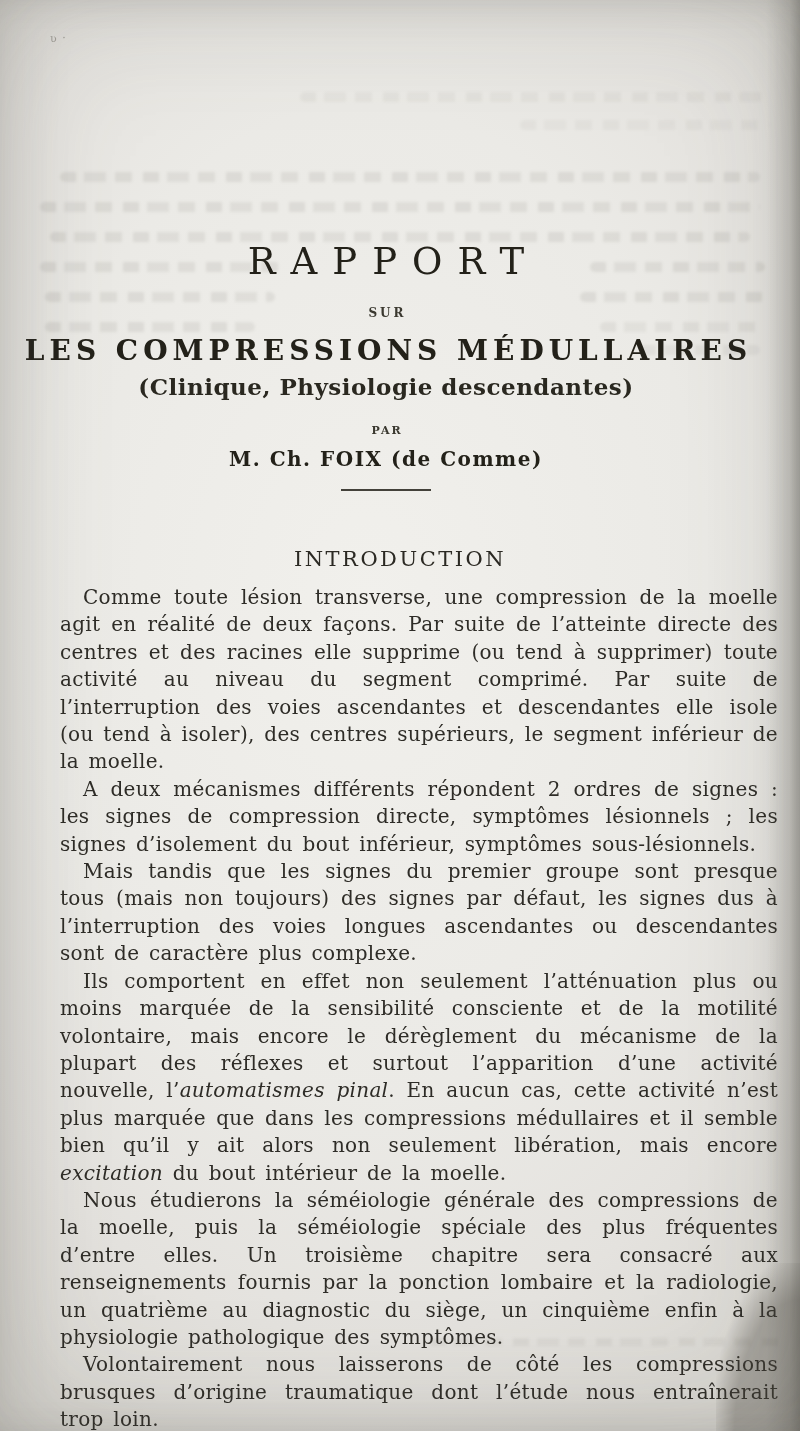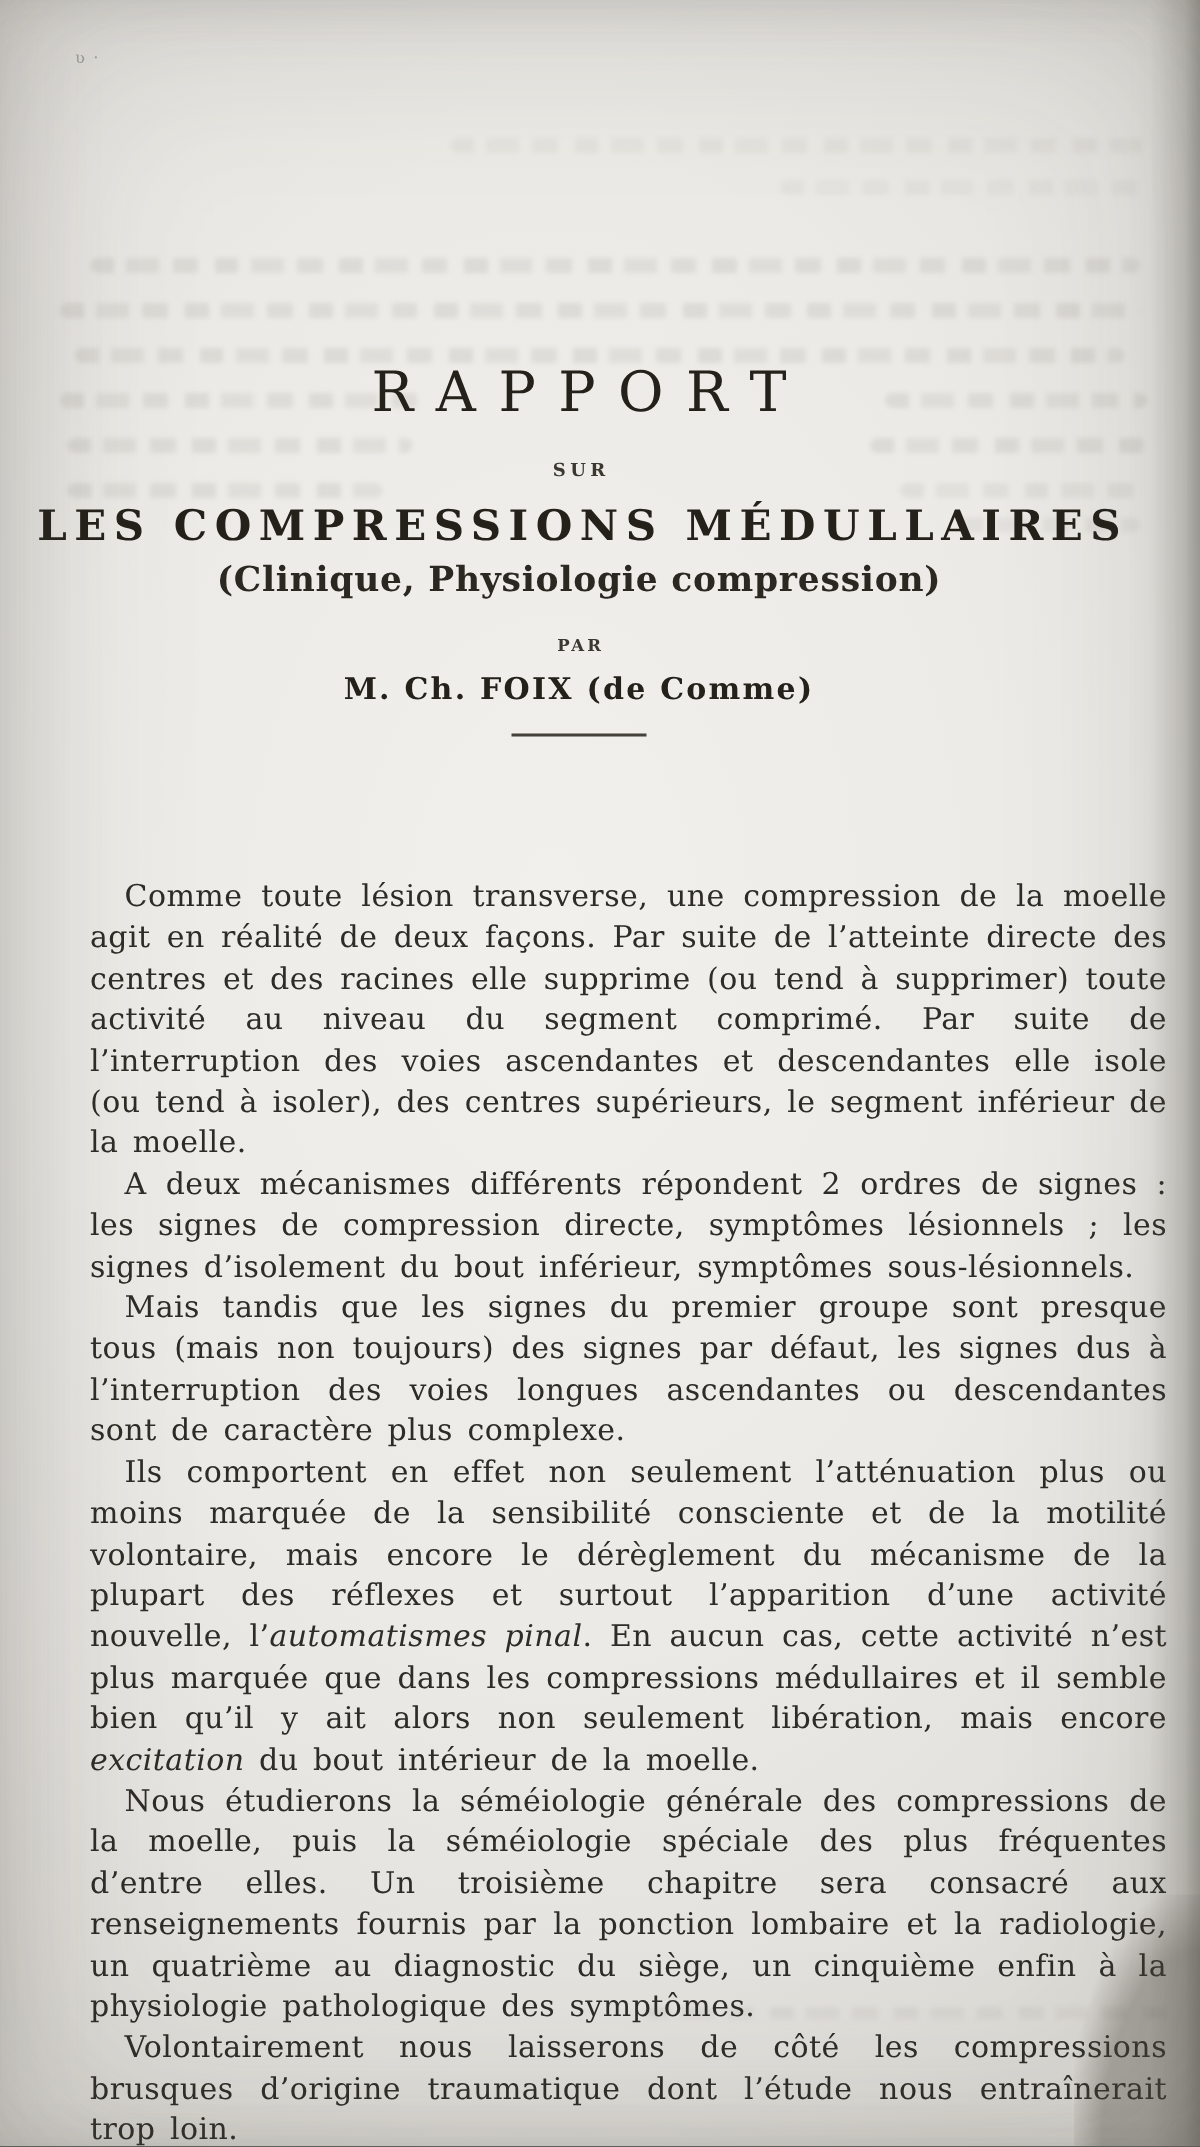--- a/index.html
+++ b/index.html
@@ -131,26 +131,27 @@
   <div class="ghost" style="top:345px; left:640px; width:120px; opacity:0.18;"></div>
   <div class="ghost" style="top:1338px; left:430px; width:350px; opacity:0.17; height:8px;"></div>
 
   <div class="ink-smudge" style="top:32px; left:50px;">ʋ ·</div>
   <div class="ink-smudge" style="top:1332px; left:98px; font-size:10px;">ɪ:</div>
 
   <div class="title-block">
     <div class="t-rapport">RAPPORT</div>
     <div class="t-sur">SUR</div>
     <div class="t-main">LES COMPRESSIONS MÉDULLAIRES</div>
-    <div class="t-sub">(Clinique, Physiologie compression)</div>
+    <div class="t-sub">(Clinique, Physiologie descendantes)</div>
     <div class="t-par">PAR</div>
     <div class="t-author">M. Ch. FOIX (de Comme)</div>
     <div class="t-rule"></div>
   </div>
 
+  <div class="section-heading">INTRODUCTION</div>
 
   <div class="body-text">
       <p><span>Comme toute lésion transverse, une compression de la moelle agit en réalité de deux façons. Par suite de l’atteinte directe des centres et des racines elle supprime (ou tend à supprimer) toute activité au niveau du segment comprimé. Par suite de l’interruption des voies ascendantes et descendantes elle isole (ou tend à isoler), des centres supérieurs, le segment inférieur de la moelle.</span></p>
       <p><span>A deux mécanismes différents répondent 2 ordres de signes : les signes de compression directe, symptômes lésionnels ; les signes d’isolement du bout inférieur, symptômes sous-lésionnels.</span></p>
       <p><span>Mais tandis que les signes du premier groupe sont presque tous (mais non toujours) des signes par défaut, les signes dus à l’interruption des voies longues ascendantes ou descendantes sont de caractère plus complexe.</span></p>
       <p><span>Ils comportent en effet non seulement l’atténuation plus ou moins marquée de la sensibilité consciente et de la motilité volontaire, mais encore le dérèglement du mécanisme de la plupart des réflexes et surtout l’apparition d’une activité nouvelle, l’</span><i>automatismes pinal</i><span>. En aucun cas, cette activité n’est plus marquée que dans les compressions médullaires et il semble bien qu’il y ait alors non seulement libération, mais encore </span><i>excitation</i><span> du bout intérieur de la moelle.</span></p>
       <p><span>Nous étudierons la séméiologie générale des compressions de la moelle, puis la séméiologie spéciale des plus fréquentes d’entre elles. Un troisième chapitre sera consacré aux renseignements fournis par la ponction lombaire et la radiologie, un quatrième au diagnostic du siège, un cinquième enfin à la physiologie pathologique des symptômes.</span></p>
       <p><span>Volontairement nous laisserons de côté les compressions brusques d’origine traumatique dont l’étude nous entraînerait trop loin.</span></p>
     </div>
 

